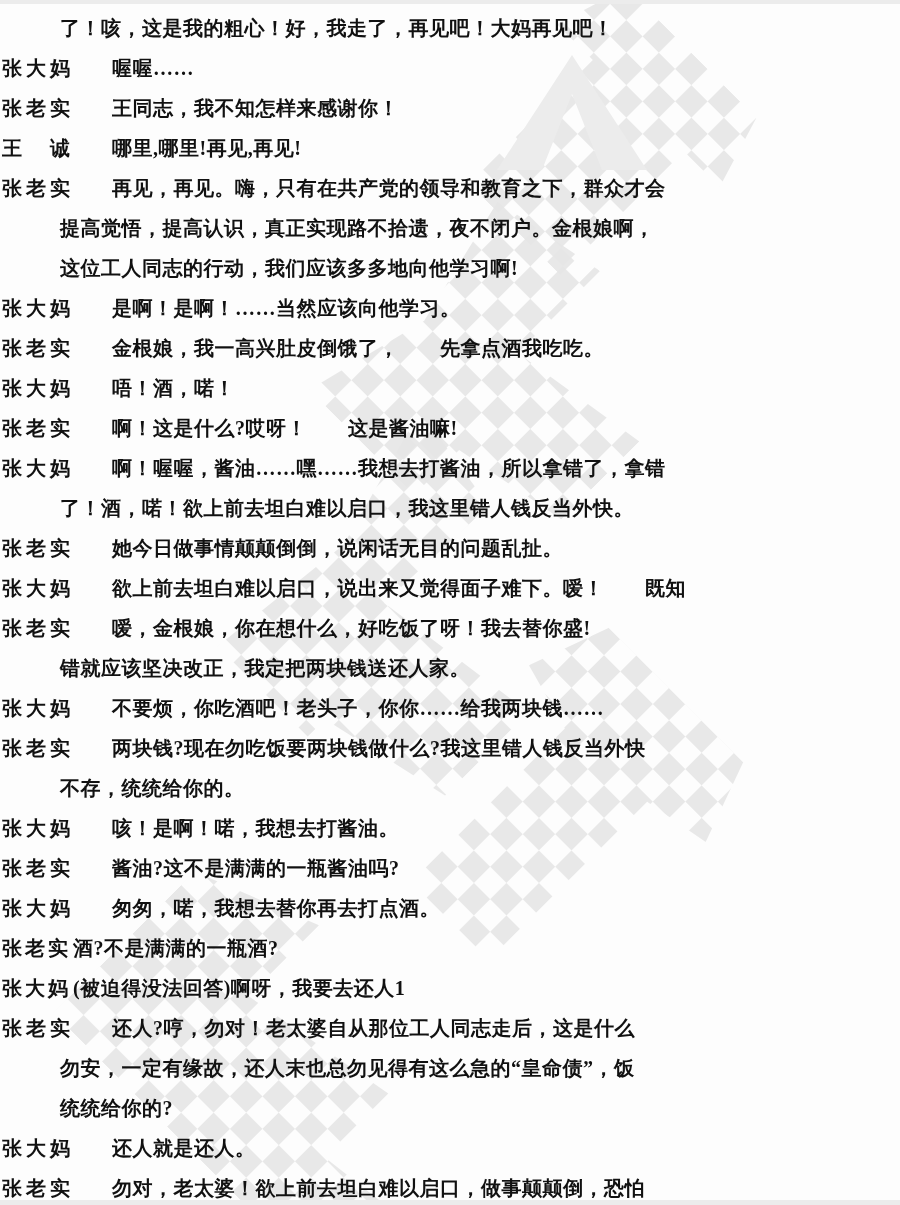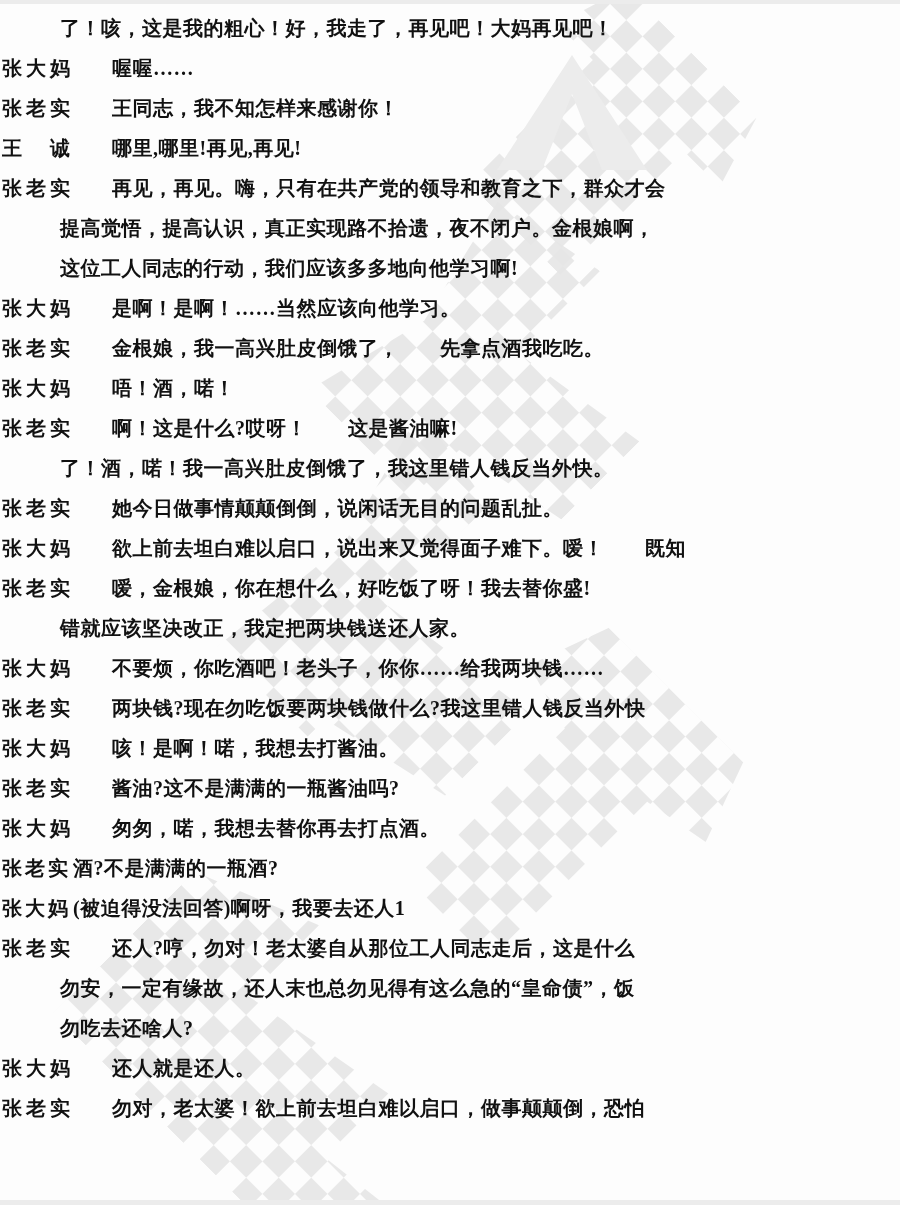--- a/index.html
+++ b/index.html
@@ -83,31 +83,33 @@
       <div class="line"><span class="speaker">张大妈</span><span class="text">喔喔……</span></div>
       <div class="line"><span class="speaker">张老实</span><span class="text">王同志，我不知怎样来感谢你！</span></div>
       <div class="line"><span class="speaker">王　诚</span><span class="text">哪里,哪里!再见,再见!</span></div>
       <div class="line"><span class="speaker">张老实</span><span class="text">再见，再见。嗨，只有在共产党的领导和教育之下，群众才会</span></div>
       <div class="line cont"><span class="text">提高觉悟，提高认识，真正实现路不拾遗，夜不闭户。金根娘啊，</span></div>
       <div class="line cont"><span class="text">这位工人同志的行动，我们应该多多地向他学习啊!</span></div>
       <div class="line"><span class="speaker">张大妈</span><span class="text">是啊！是啊！……当然应该向他学习。</span></div>
       <div class="line"><span class="speaker">张老实</span><span class="text">金根娘，我一高兴肚皮倒饿了，　　先拿点酒我吃吃。</span></div>
       <div class="line"><span class="speaker">张大妈</span><span class="text">唔！酒，喏！</span></div>
       <div class="line"><span class="speaker">张老实</span><span class="text">啊！这是什么?哎呀！　　这是酱油嘛!</span></div>
-      <div class="line cont"><span class="text">了！酒，喏！我一高兴肚皮倒饿了，我这里错人钱反当外快。</span></div>
+      <div class="line"><span class="speaker">张大妈</span><span class="text">啊！喔喔，酱油……嘿……我想去打酱油，所以拿错了，拿错</span></div>
+      <div class="line cont"><span class="text">了！酒，喏！欲上前去坦白难以启口，我这里错人钱反当外快。</span></div>
       <div class="line"><span class="speaker">张老实</span><span class="text">她今日做事情颠颠倒倒，说闲话无目的问题乱扯。</span></div>
       <div class="line"><span class="speaker">张大妈</span><span class="text">欲上前去坦白难以启口，说出来又觉得面子难下。嗳！　　既知</span></div>
       <div class="line"><span class="speaker">张老实</span><span class="text">嗳，金根娘，你在想什么，好吃饭了呀！我去替你盛!</span></div>
       <div class="line cont"><span class="text">错就应该坚决改正，我定把两块钱送还人家。</span></div>
       <div class="line"><span class="speaker">张大妈</span><span class="text">不要烦，你吃酒吧！老头子，你你……给我两块钱……</span></div>
       <div class="line"><span class="speaker">张老实</span><span class="text">两块钱?现在勿吃饭要两块钱做什么?我这里错人钱反当外快</span></div>
+      <div class="line cont"><span class="text">不存，统统给你的。</span></div>
       <div class="line"><span class="speaker">张大妈</span><span class="text">咳！是啊！喏，我想去打酱油。</span></div>
       <div class="line"><span class="speaker">张老实</span><span class="text">酱油?这不是满满的一瓶酱油吗?</span></div>
       <div class="line"><span class="speaker">张大妈</span><span class="text">匆匆，喏，我想去替你再去打点酒。</span></div>
       <div class="line tight"><span class="speaker">张老实</span><span class="text">酒?不是满满的一瓶酒?</span></div>
       <div class="line tight"><span class="speaker">张大妈</span><span class="text">(被迫得没法回答)啊呀，我要去还人1</span></div>
       <div class="line"><span class="speaker">张老实</span><span class="text">还人?哼，勿对！老太婆自从那位工人同志走后，这是什么</span></div>
       <div class="line cont"><span class="text">勿安，一定有缘故，还人末也总勿见得有这么急的“皇命债”，饭</span></div>
-      <div class="line cont"><span class="text">勿吃去还啥人?</span></div>
+      <div class="line cont"><span class="text">统统给你的?</span></div>
       <div class="line"><span class="speaker">张大妈</span><span class="text">还人就是还人。</span></div>
       <div class="line"><span class="speaker">张老实</span><span class="text">勿对，老太婆！欲上前去坦白难以启口，做事颠颠倒，恐怕</span></div>
     </div>
 </div>
 
 </body></html>

